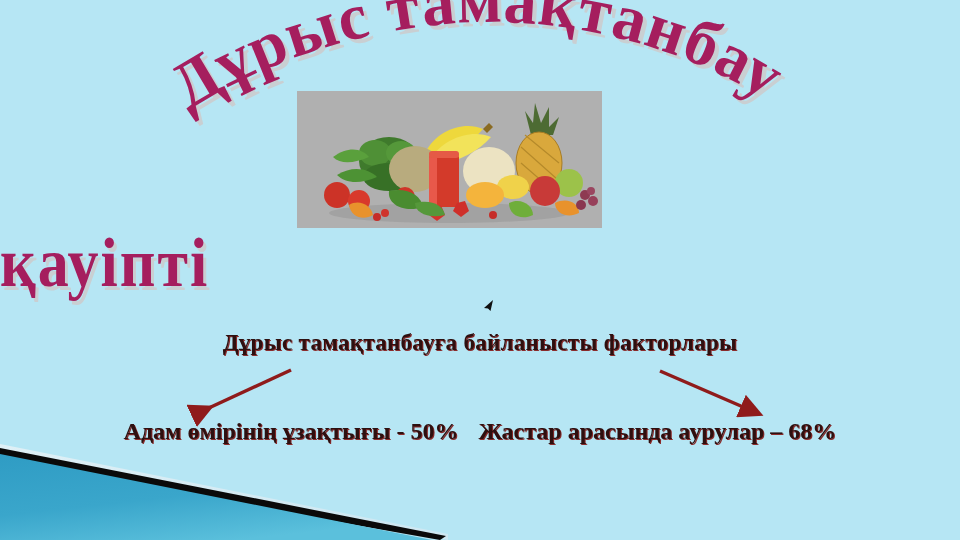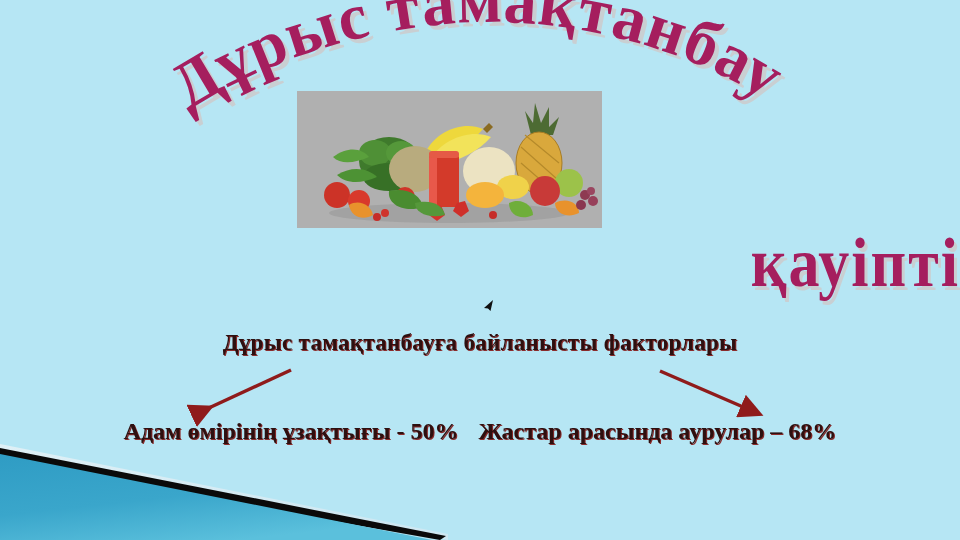--- a/index.html
+++ b/index.html
@@ -33,21 +33,21 @@
   }
   .arch-shadow { fill: #c9cfd2; }
   .arch-main   { fill: #a51e5e; }
 
   
   #subtitle-wrap {
     position: absolute;
     left: 0;
     top: 228px;
     width: 960px;
-    text-align: right;
+    text-align: left;
   }
   #subtitle {
     display: inline-block;
     font-family: "Liberation Serif", serif;
     font-weight: 700;
     font-size: 62px;
     line-height: 1;
     color: #a51e5e;
     text-shadow: 3px 3px 0 #c9cfd2;
     letter-spacing: 2px;

